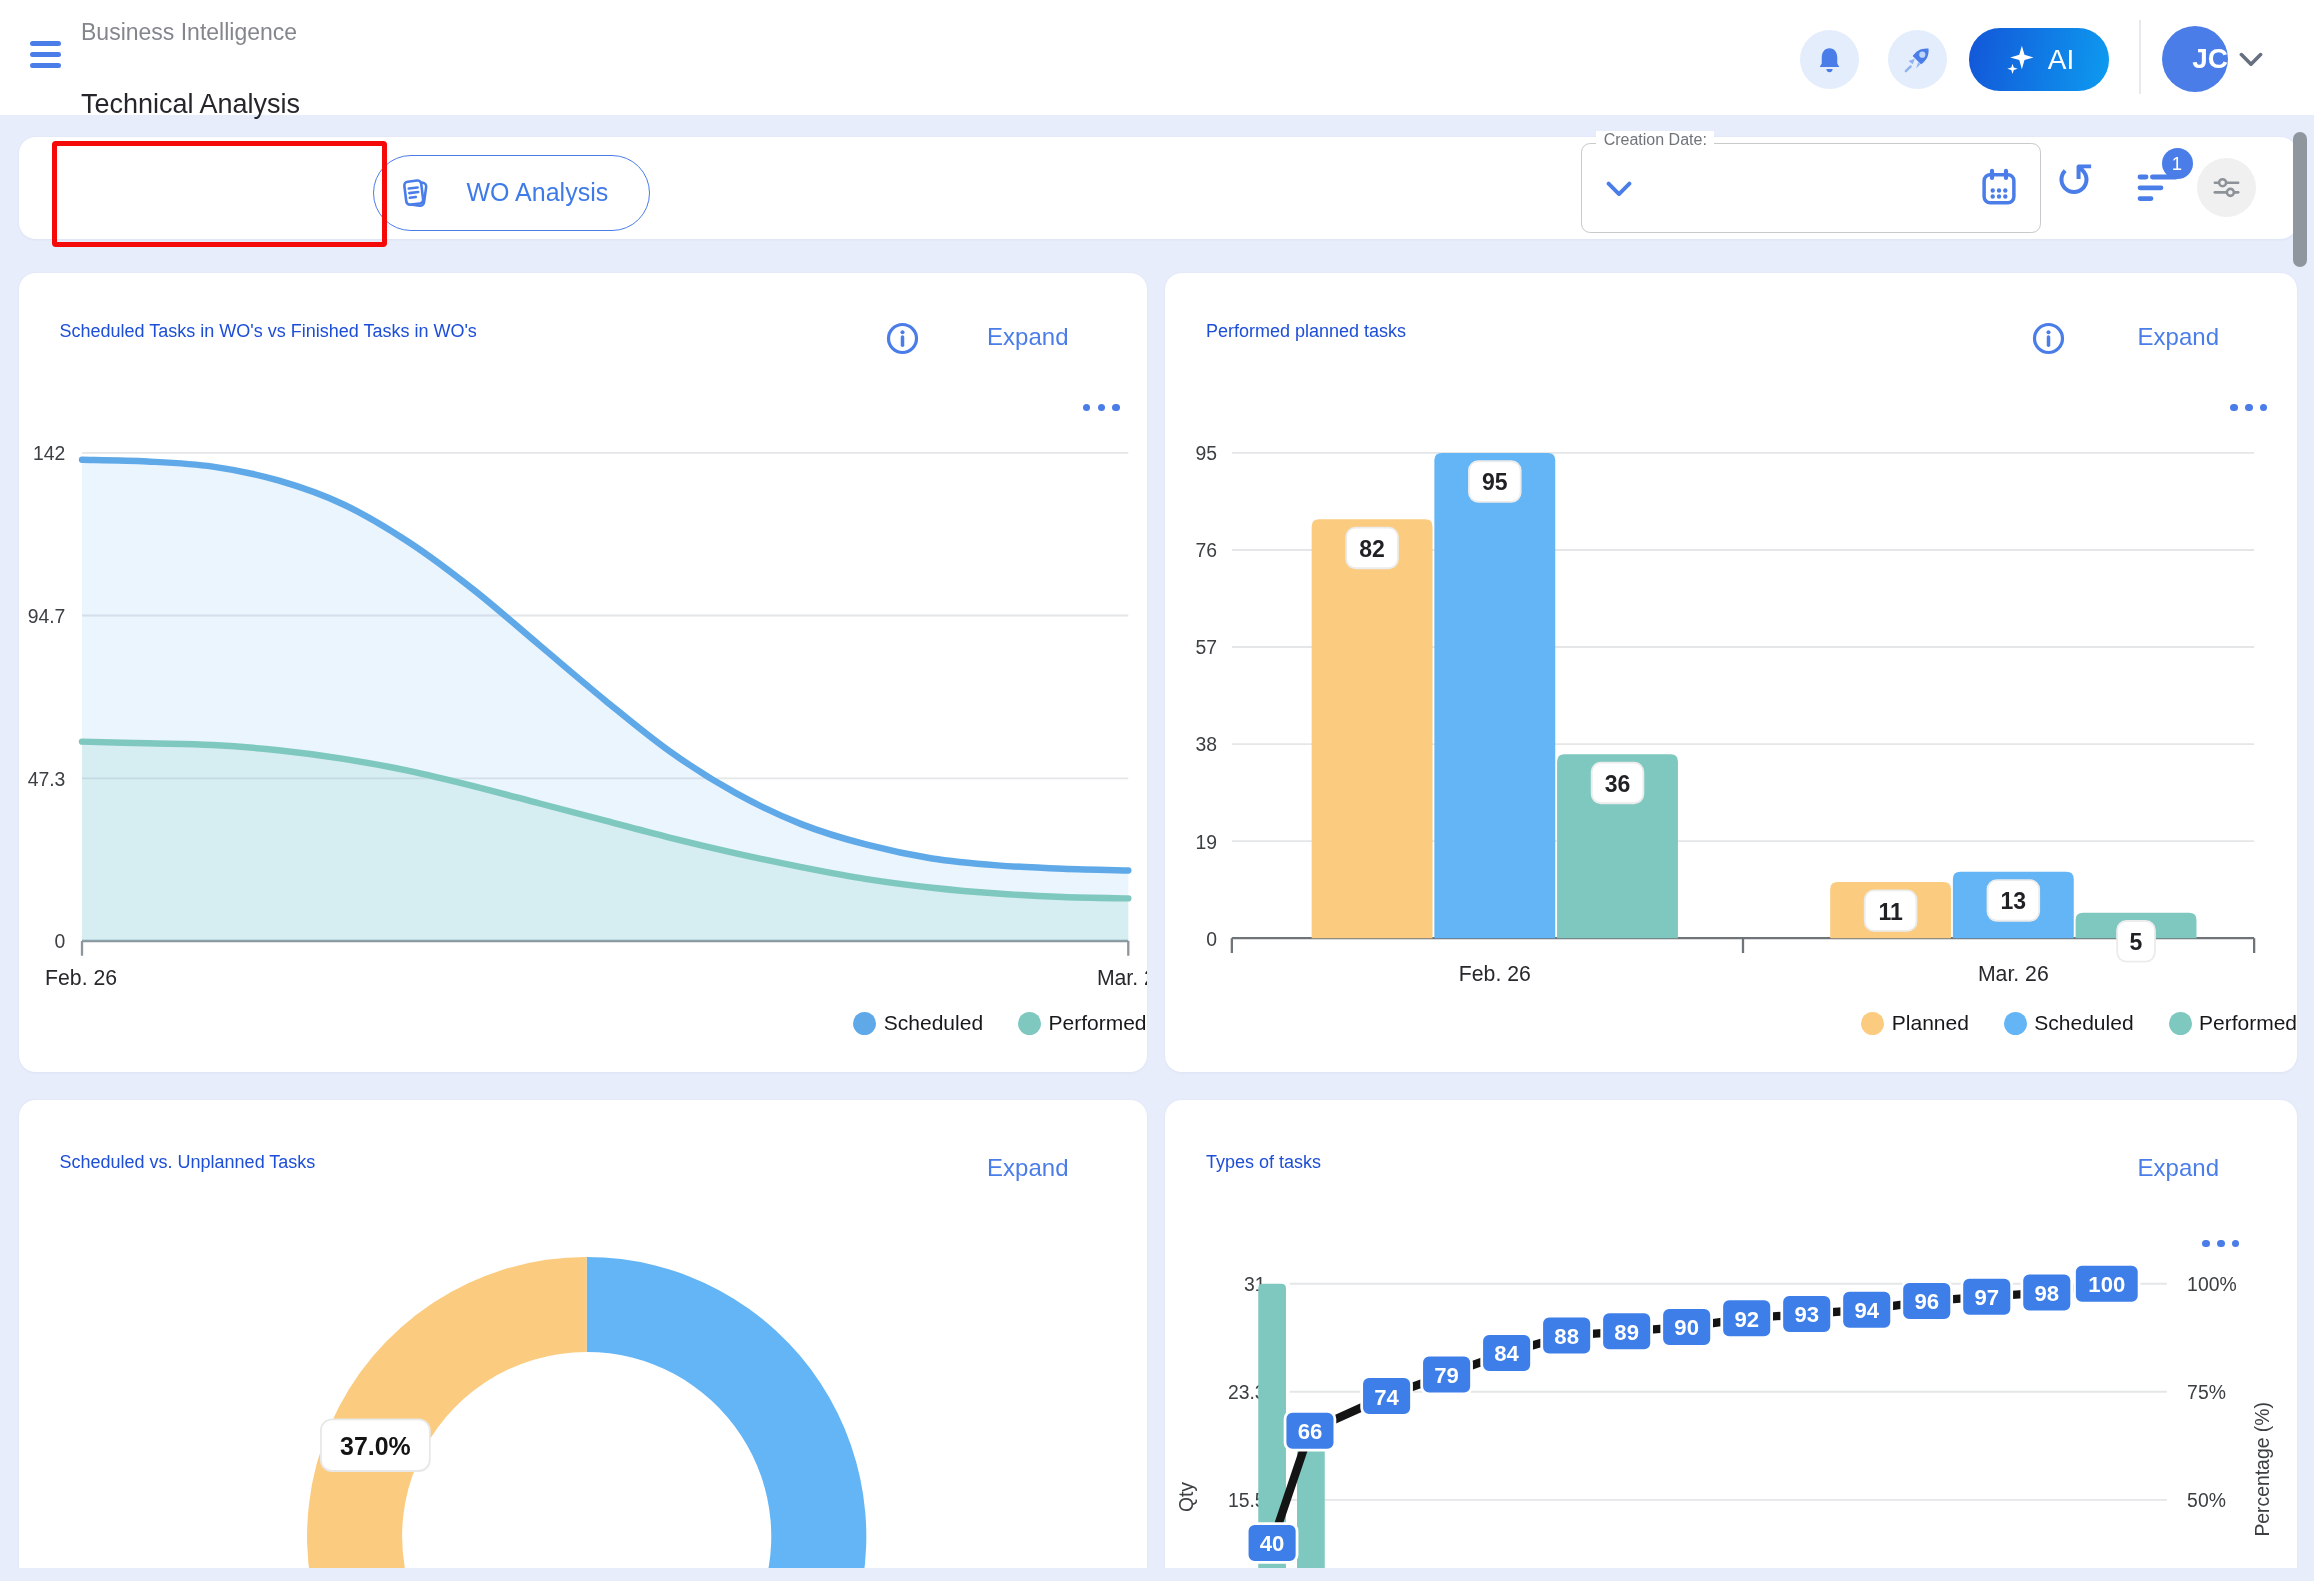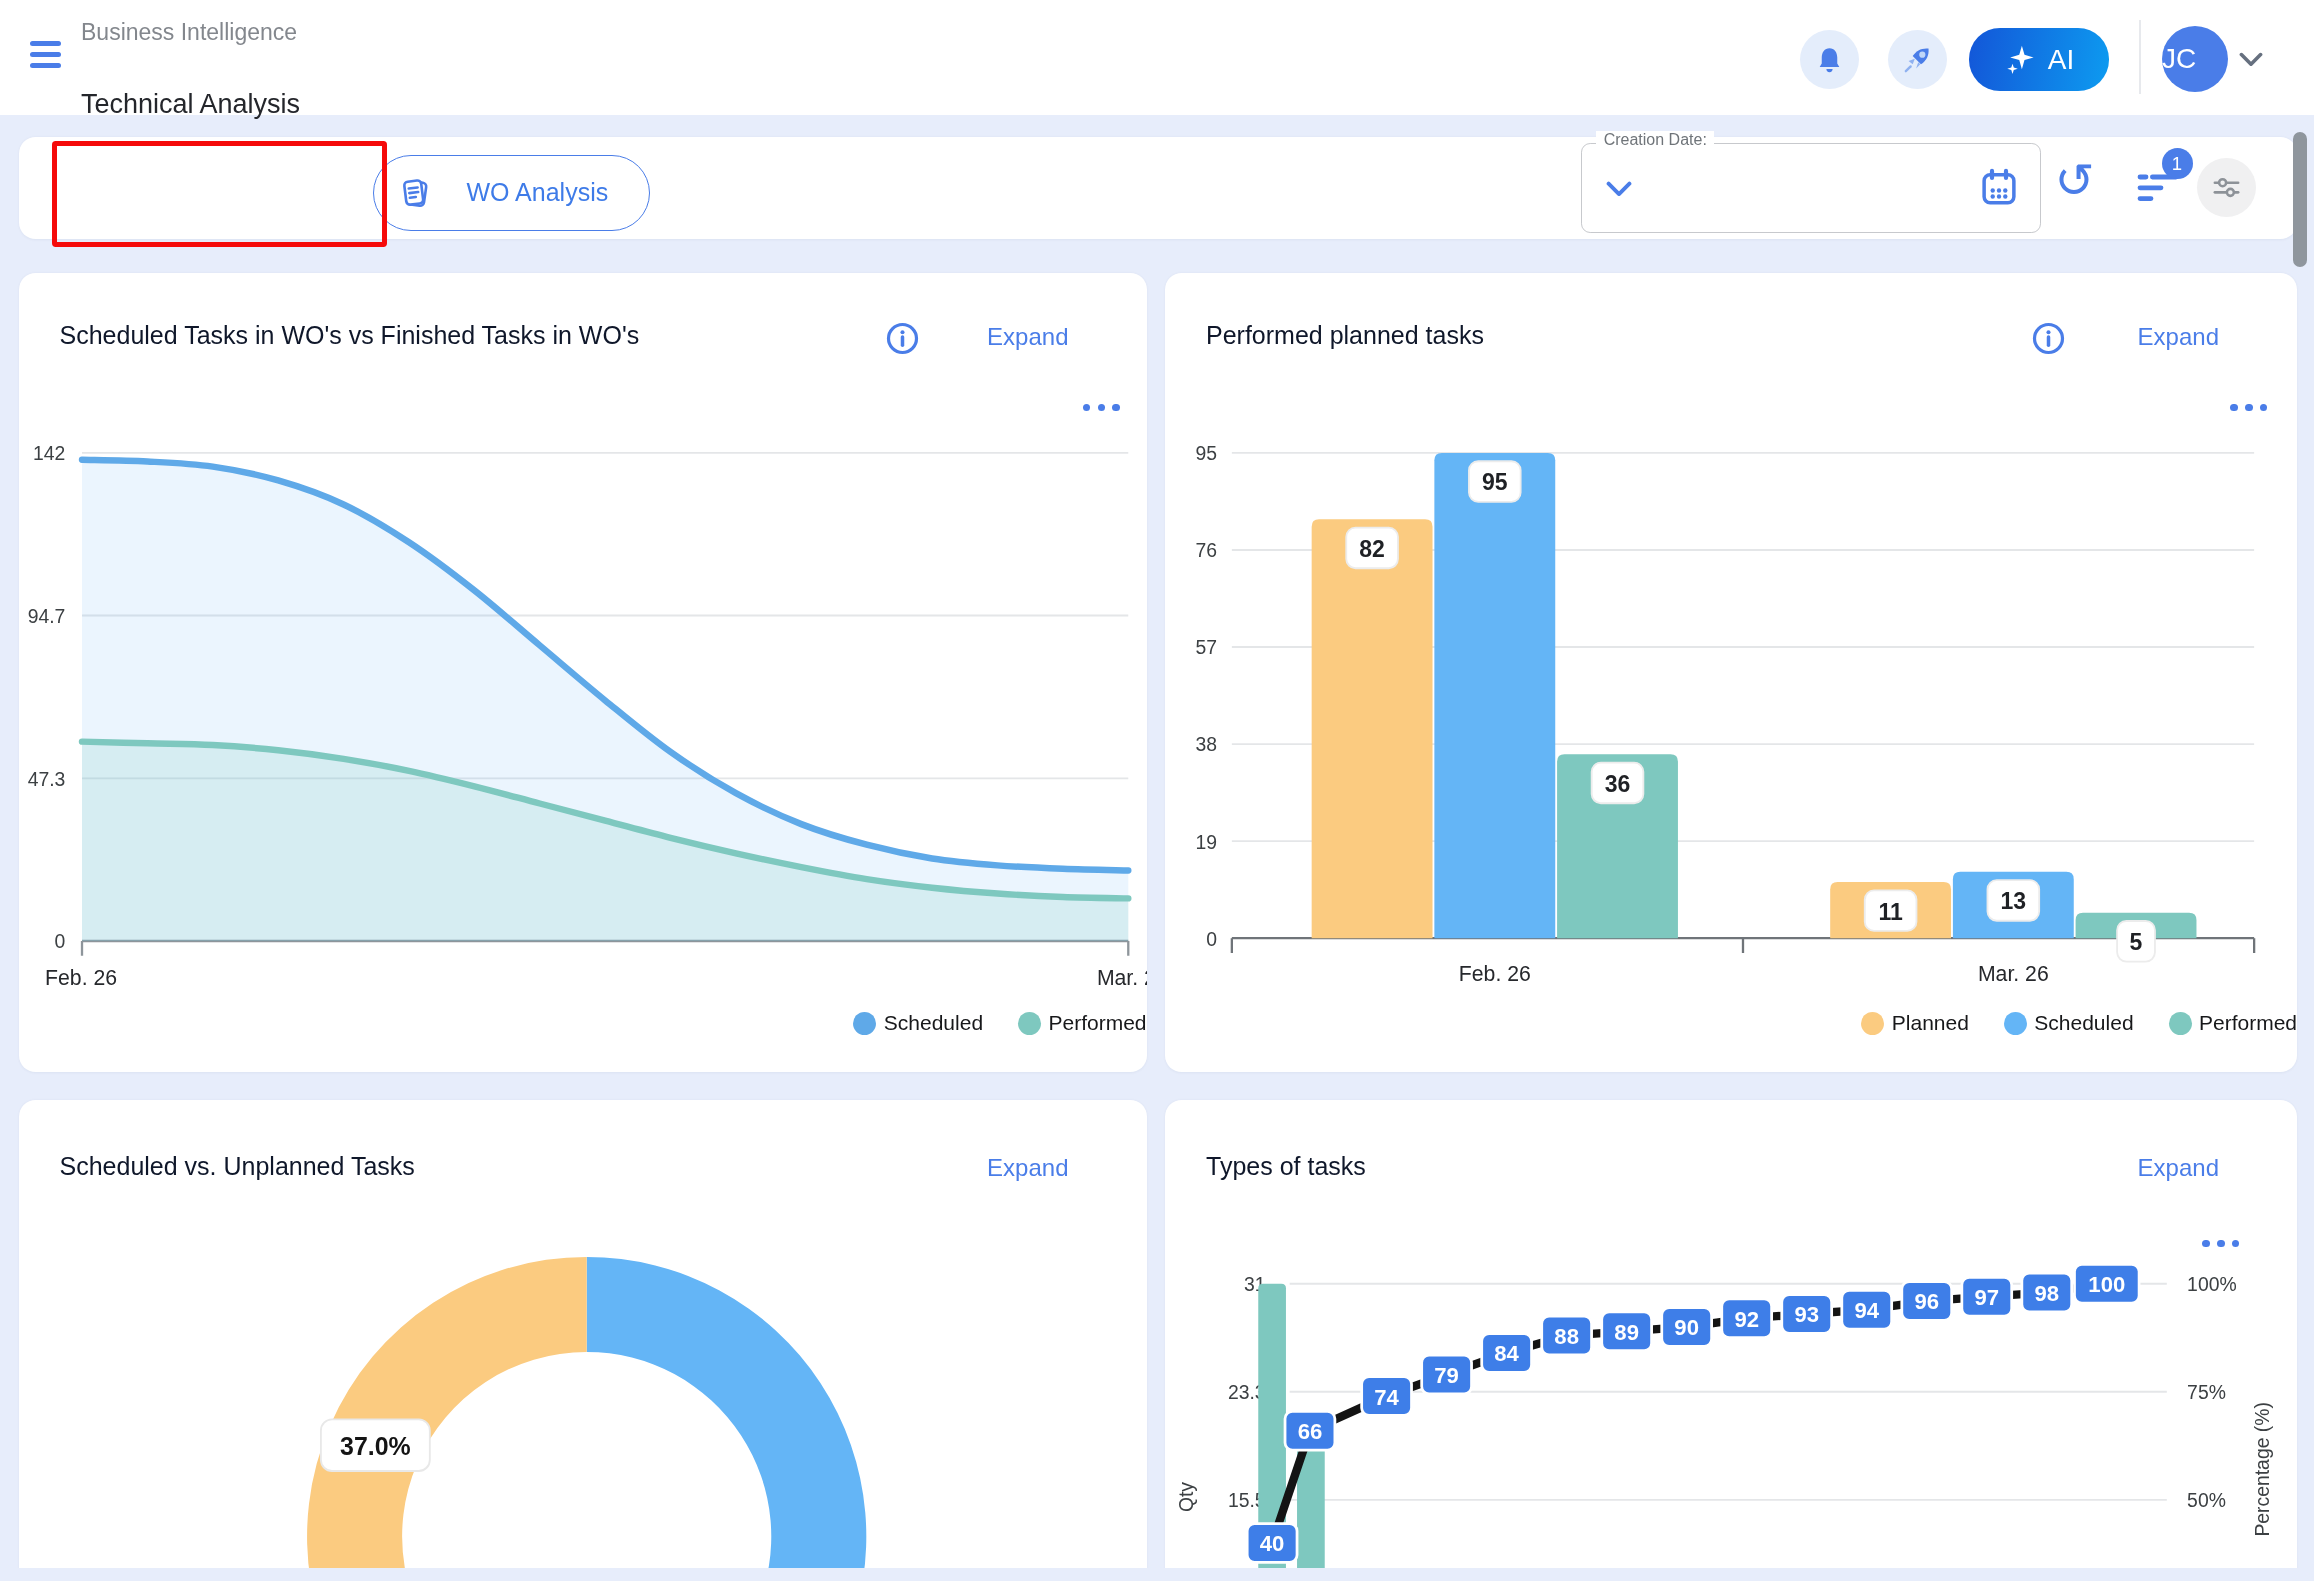--- a/index.html
+++ b/index.html
@@ -13,21 +13,21 @@
   .hamburger span{display:block;width:31px;height:4.6px;border-radius:2.8px;background:#4A7DE8;margin-bottom:6.5px;}
   .app-title{position:absolute;left:81px;top:18.5px;font-size:23px;color:#83878D;}
   .page-title{position:absolute;left:81px;top:48px;font-size:27px;font-weight:500;color:#24262B;margin-top:41px;}
   .icon-circle{position:absolute;width:59px;height:59px;border-radius:50%;background:#E4EDFB;
                display:flex;align-items:center;justify-content:center;}
   .ai-btn{position:absolute;left:1969px;top:28px;width:140px;height:63px;border-radius:31px;
           background:linear-gradient(100deg,#1356D8 0%,#0D9BF0 100%);display:flex;align-items:center;
           justify-content:center;gap:11px;color:#fff;font-size:28px;}
   .hdr-divider{position:absolute;left:2139px;top:20px;width:1.8px;height:74px;background:#E7E9ED;}
   .avatar{position:absolute;left:2162px;top:26px;width:66px;height:66px;border-radius:50%;background:#4A7DE8;
-          color:#fff;font-size:28px;font-weight:400;display:flex;align-items:center;justify-content:flex-start;}
+          color:#fff;font-size:28px;font-weight:700;display:flex;align-items:center;justify-content:flex-end;}
 
   
   .toolbar{position:absolute;left:18.5px;top:137px;width:2278px;height:102px;background:#fff;border-radius:16.6px;
            box-shadow:0 0.9px 2.8px rgba(25,39,80,0.05);}
   .tab{position:absolute;top:17.5px;height:76px;border-radius:38px;display:flex;align-items:center;gap:14.8px;
        font-size:25px;cursor:pointer;box-sizing:border-box;}
   .tab-active{left:48px;width:295px;background:#4A7DE8;color:#fff;padding-left:24px;}
   .tab-inactive{left:354px;width:277px;background:#fff;color:#3E7BE8;border:1.8px solid #4A7DE8;padding-left:22px;gap:34px;}
   .annotation-box{position:absolute;left:33px;top:3.7px;width:325px;height:96px;border:5.5px solid #F50A0A;
                   border-radius:3.7px;pointer-events:none;z-index:5;}
@@ -43,21 +43,21 @@
   .sliders-circle{position:absolute;left:2178px;top:21px;width:59px;height:59px;border-radius:50%;background:#F0F0F1;
                   display:flex;align-items:center;justify-content:center;cursor:pointer;}
 
   
   .panel{position:absolute;background:#fff;border-radius:16.6px;overflow:hidden;
          box-shadow:0 0.9px 2.8px rgba(25,39,80,0.05);}
   .panel-1{left:18.5px;top:273px;width:1128px;height:799px;}
   .panel-2{left:1165px;top:273px;width:1132px;height:799px;}
   .panel-3{left:18.5px;top:1100px;width:1128px;height:554px;}
   .panel-4{left:1165px;top:1100px;width:1132px;height:554px;}
-  .panel-title{position:absolute;left:41px;top:48px;font-size:25px;font-weight:500;color:#0f172a;}
+  .panel-title{position:absolute;left:41px;top:48px;font-size:18px;font-weight:500;color:#1d4ed8;}
   .expand-link{position:absolute;right:78px;top:50px;font-size:24px;color:#4A7DE8;cursor:pointer;}
   .info-btn{position:absolute;left:866px;top:48px;width:35px;height:35px;cursor:pointer;}
   .dots{position:absolute;display:flex;cursor:pointer;}
   .dots span{width:7.4px;height:7.4px;border-radius:50%;background:#4A7DE8;margin:0 3.7px;display:inline-block;}
   .chart-mount{position:absolute;left:0;top:0;}
   .legend-row{position:absolute;left:0;right:0;top:738px;display:flex;justify-content:flex-end;gap:35px;}
   .legend-item{display:flex;align-items:center;gap:7.4px;font-size:21px;color:#17181A;cursor:pointer;}
   .legend-dot{width:23px;height:23px;border-radius:50%;}
 
   

